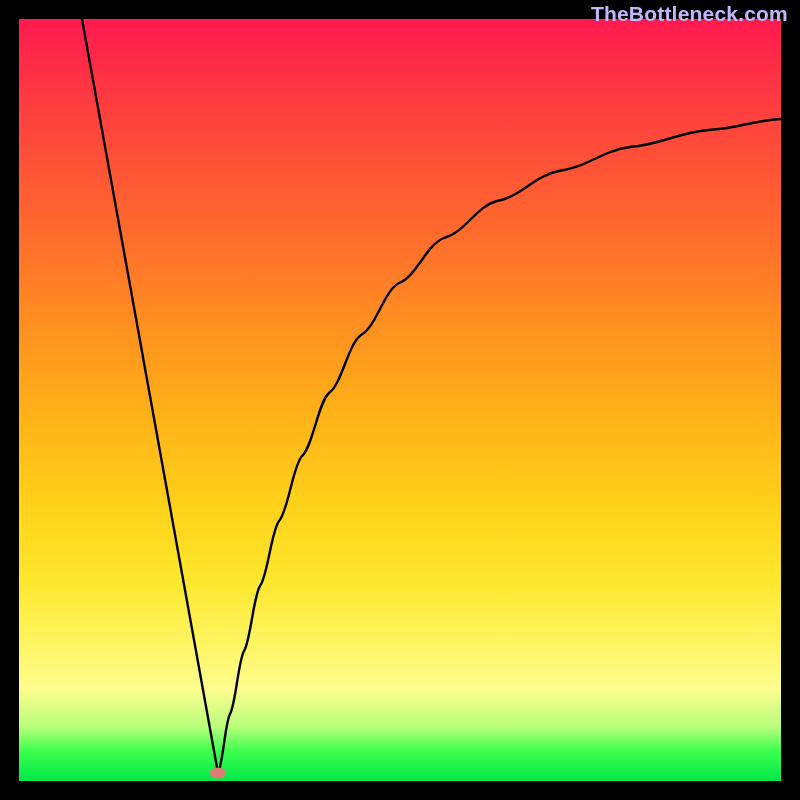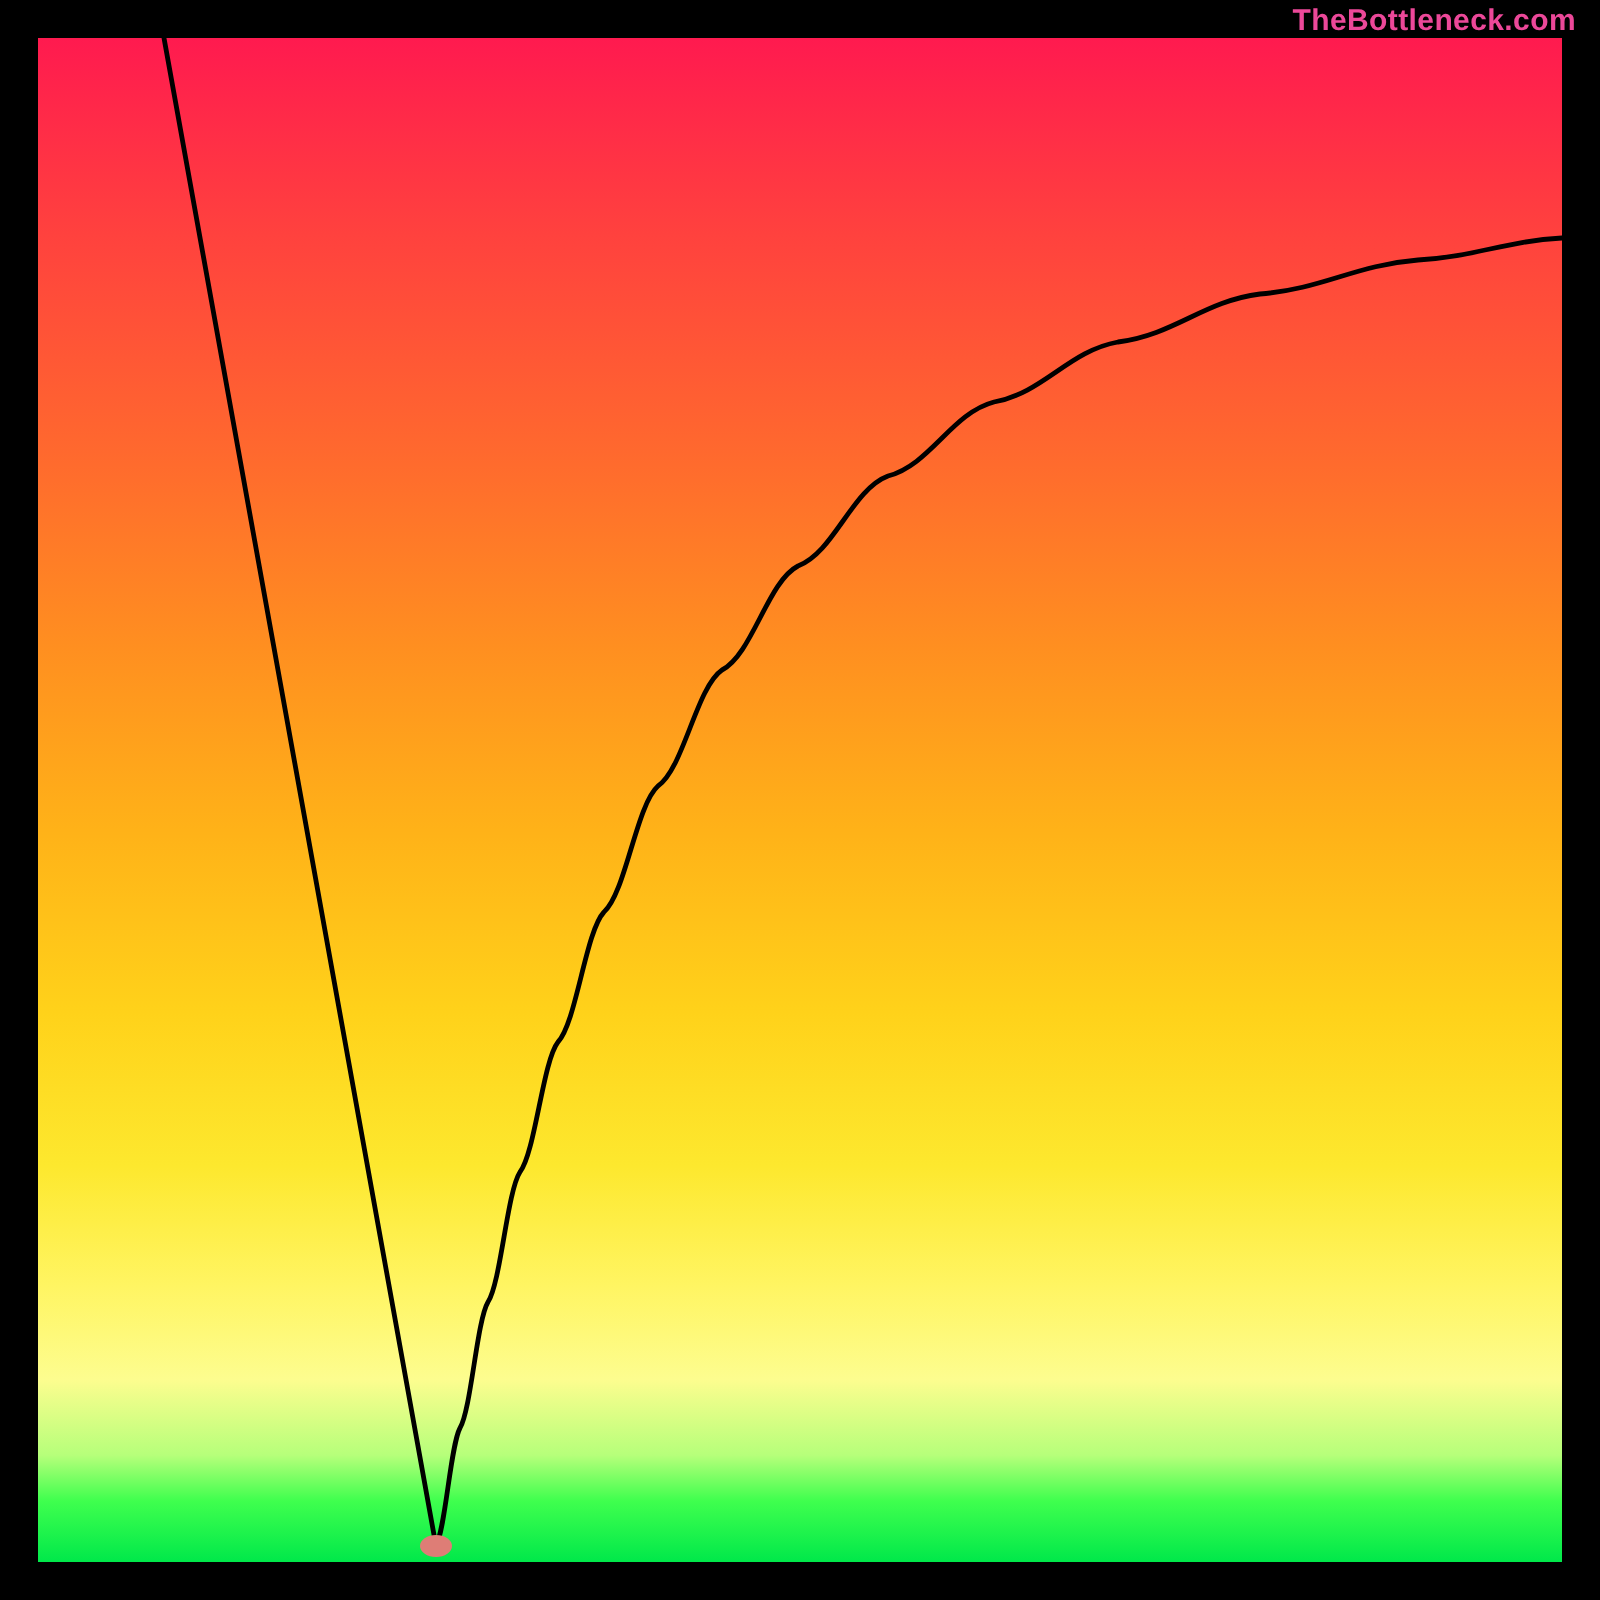--- a/index.html
+++ b/index.html
@@ -29,23 +29,23 @@
       #fdfd8f 88%,
       #b6ff7a 93%,
       #3fff4e 96%,
       #00e84a 100%
     );
   }
   .watermark {
     position: absolute;
     top: 2px;
     right: 12px;
-    font-size: 15px;
+    font-size: 21px;
     font-weight: 600;
-    color: #ec4899;
+    color: #c4b5fd;
     letter-spacing: 0.2px;
     user-select: none;
   }
   svg.curve {
     position: absolute;
     left: 0;
     top: 0;
   }
   .marker {
     position: absolute;

